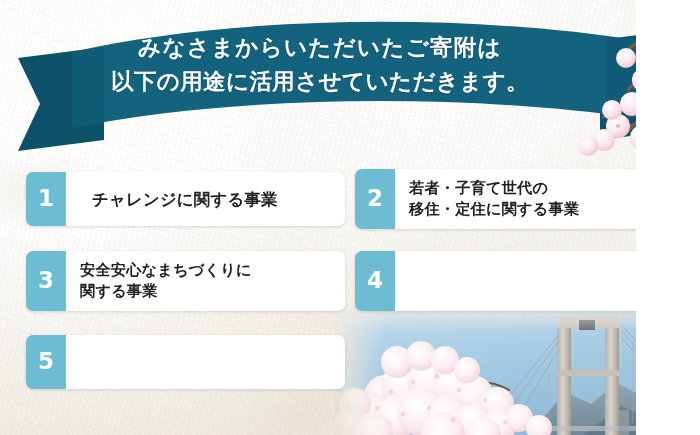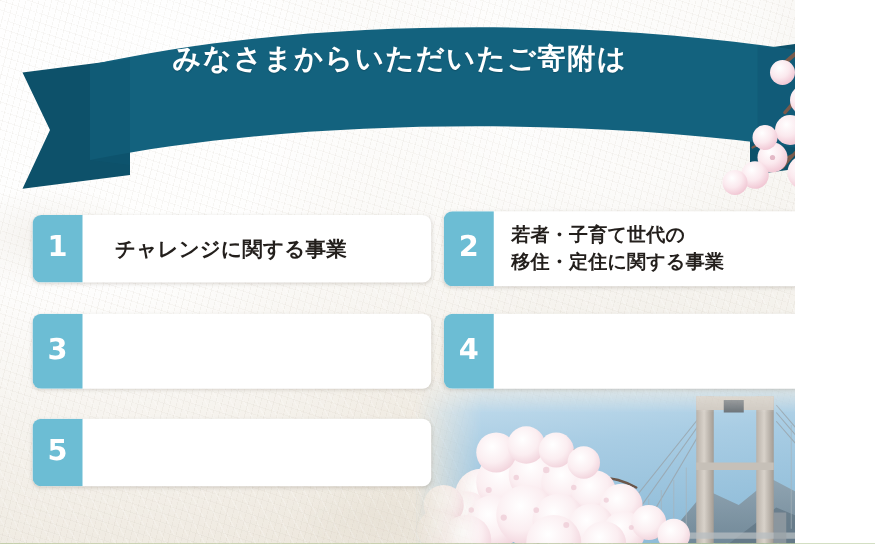--- a/index.html
+++ b/index.html
@@ -13,21 +13,21 @@
     overflow: hidden;
     font-family: "DejaVu Sans", sans-serif;
   }
 
   
   #poster {
     position: relative;
     width: 636px;
     height: 435px;
     overflow: hidden;
-    background: #4d7c0f;
+    background: #ef4444;
   }
 
   
   .paper-base {
     position: absolute;
     inset: 0;
     background:
       radial-gradient(circle at 12% 18%, rgba(255,255,255,0.95) 0 22%, rgba(0,0,0,0) 60%),
       radial-gradient(circle at 78% 8%,  rgba(255,255,255,0.8) 0 18%, rgba(0,0,0,0) 55%),
       radial-gradient(circle at 30% 78%, rgba(236,230,219,0.85) 0 25%, rgba(0,0,0,0) 62%),
@@ -301,20 +301,21 @@
       <path d="M600,40 L690,28 L668,78 L690,128 L600,140 Z" fill="#0d516a"></path>
 
       <path d="M72,52 C240,14 470,14 636,40 L636,118 C470,94 240,94 72,128 Z" fill="#13627e"></path>
 
       <path d="M72,52 L104,47 L104,132 L72,128 Z" fill="#0f5570" opacity="0.55"></path>
       <path d="M606,37 L636,40 L636,118 L606,139 Z" fill="#0f5570" opacity="0.45"></path>
     </svg>
 
     <div class="banner-text">
       <span>みなさまからいただいたご寄附は</span>
+      <span class="line2">以下の用途に活用させていただきます。</span>
     </div>
 
     
     <div class="blossom-layer">
       <svg width="160" height="168" viewBox="0 0 160 168">
         <defs>
           <radialGradient id="petalG" cx="0.38" cy="0.32" r="0.78">
             <stop offset="0" stop-color="#ffffff"></stop>
             <stop offset="0.5" stop-color="#fbe9ee"></stop>
             <stop offset="1" stop-color="#eebecd"></stop>
@@ -377,20 +378,22 @@
     </div>
 
     <div class="card" id="card-2">
       <div class="num">2</div>
       <div class="label">若者・子育て世代の
 移住・定住に関する事業</div>
     </div>
 
     <div class="card" id="card-3">
       <div class="num">3</div>
+      <div class="label">安全安心なまちづくりに
+関する事業</div>
     </div>
 
     <div class="card" id="card-4">
       <div class="num">4</div>
     </div>
 
     <div class="card one-line centered" id="card-5">
       <div class="num">5</div>
     </div>
 

